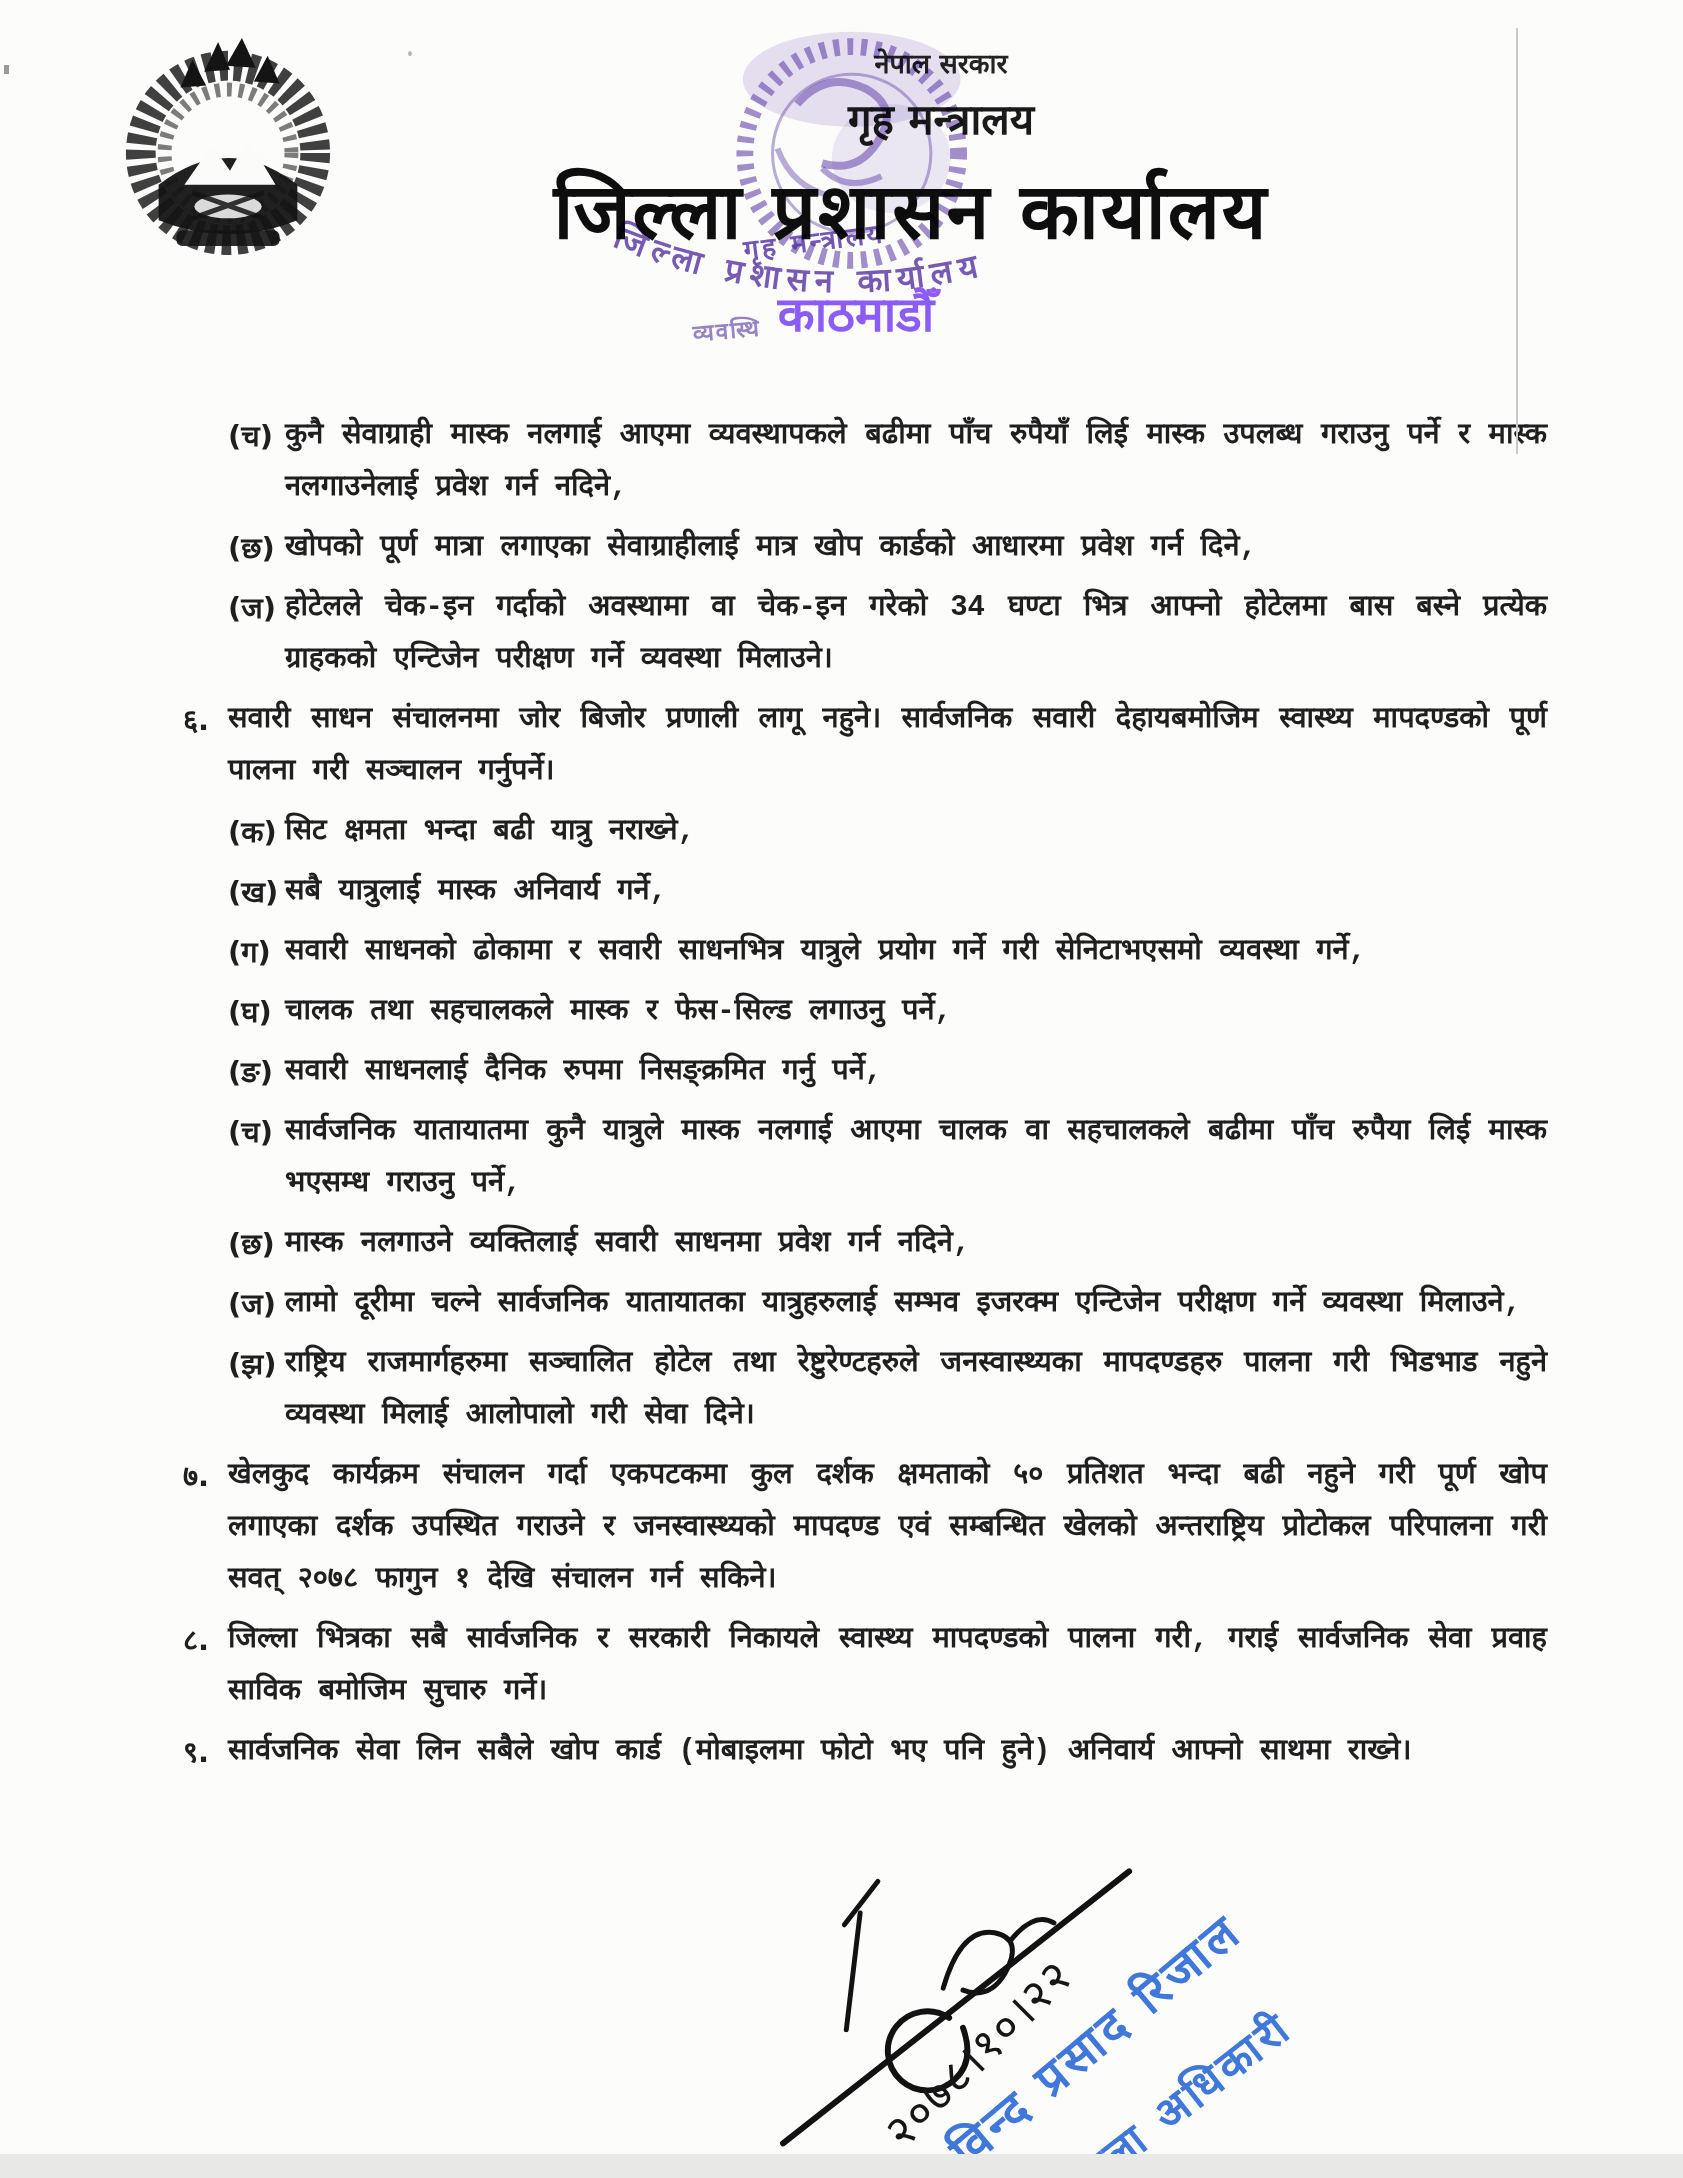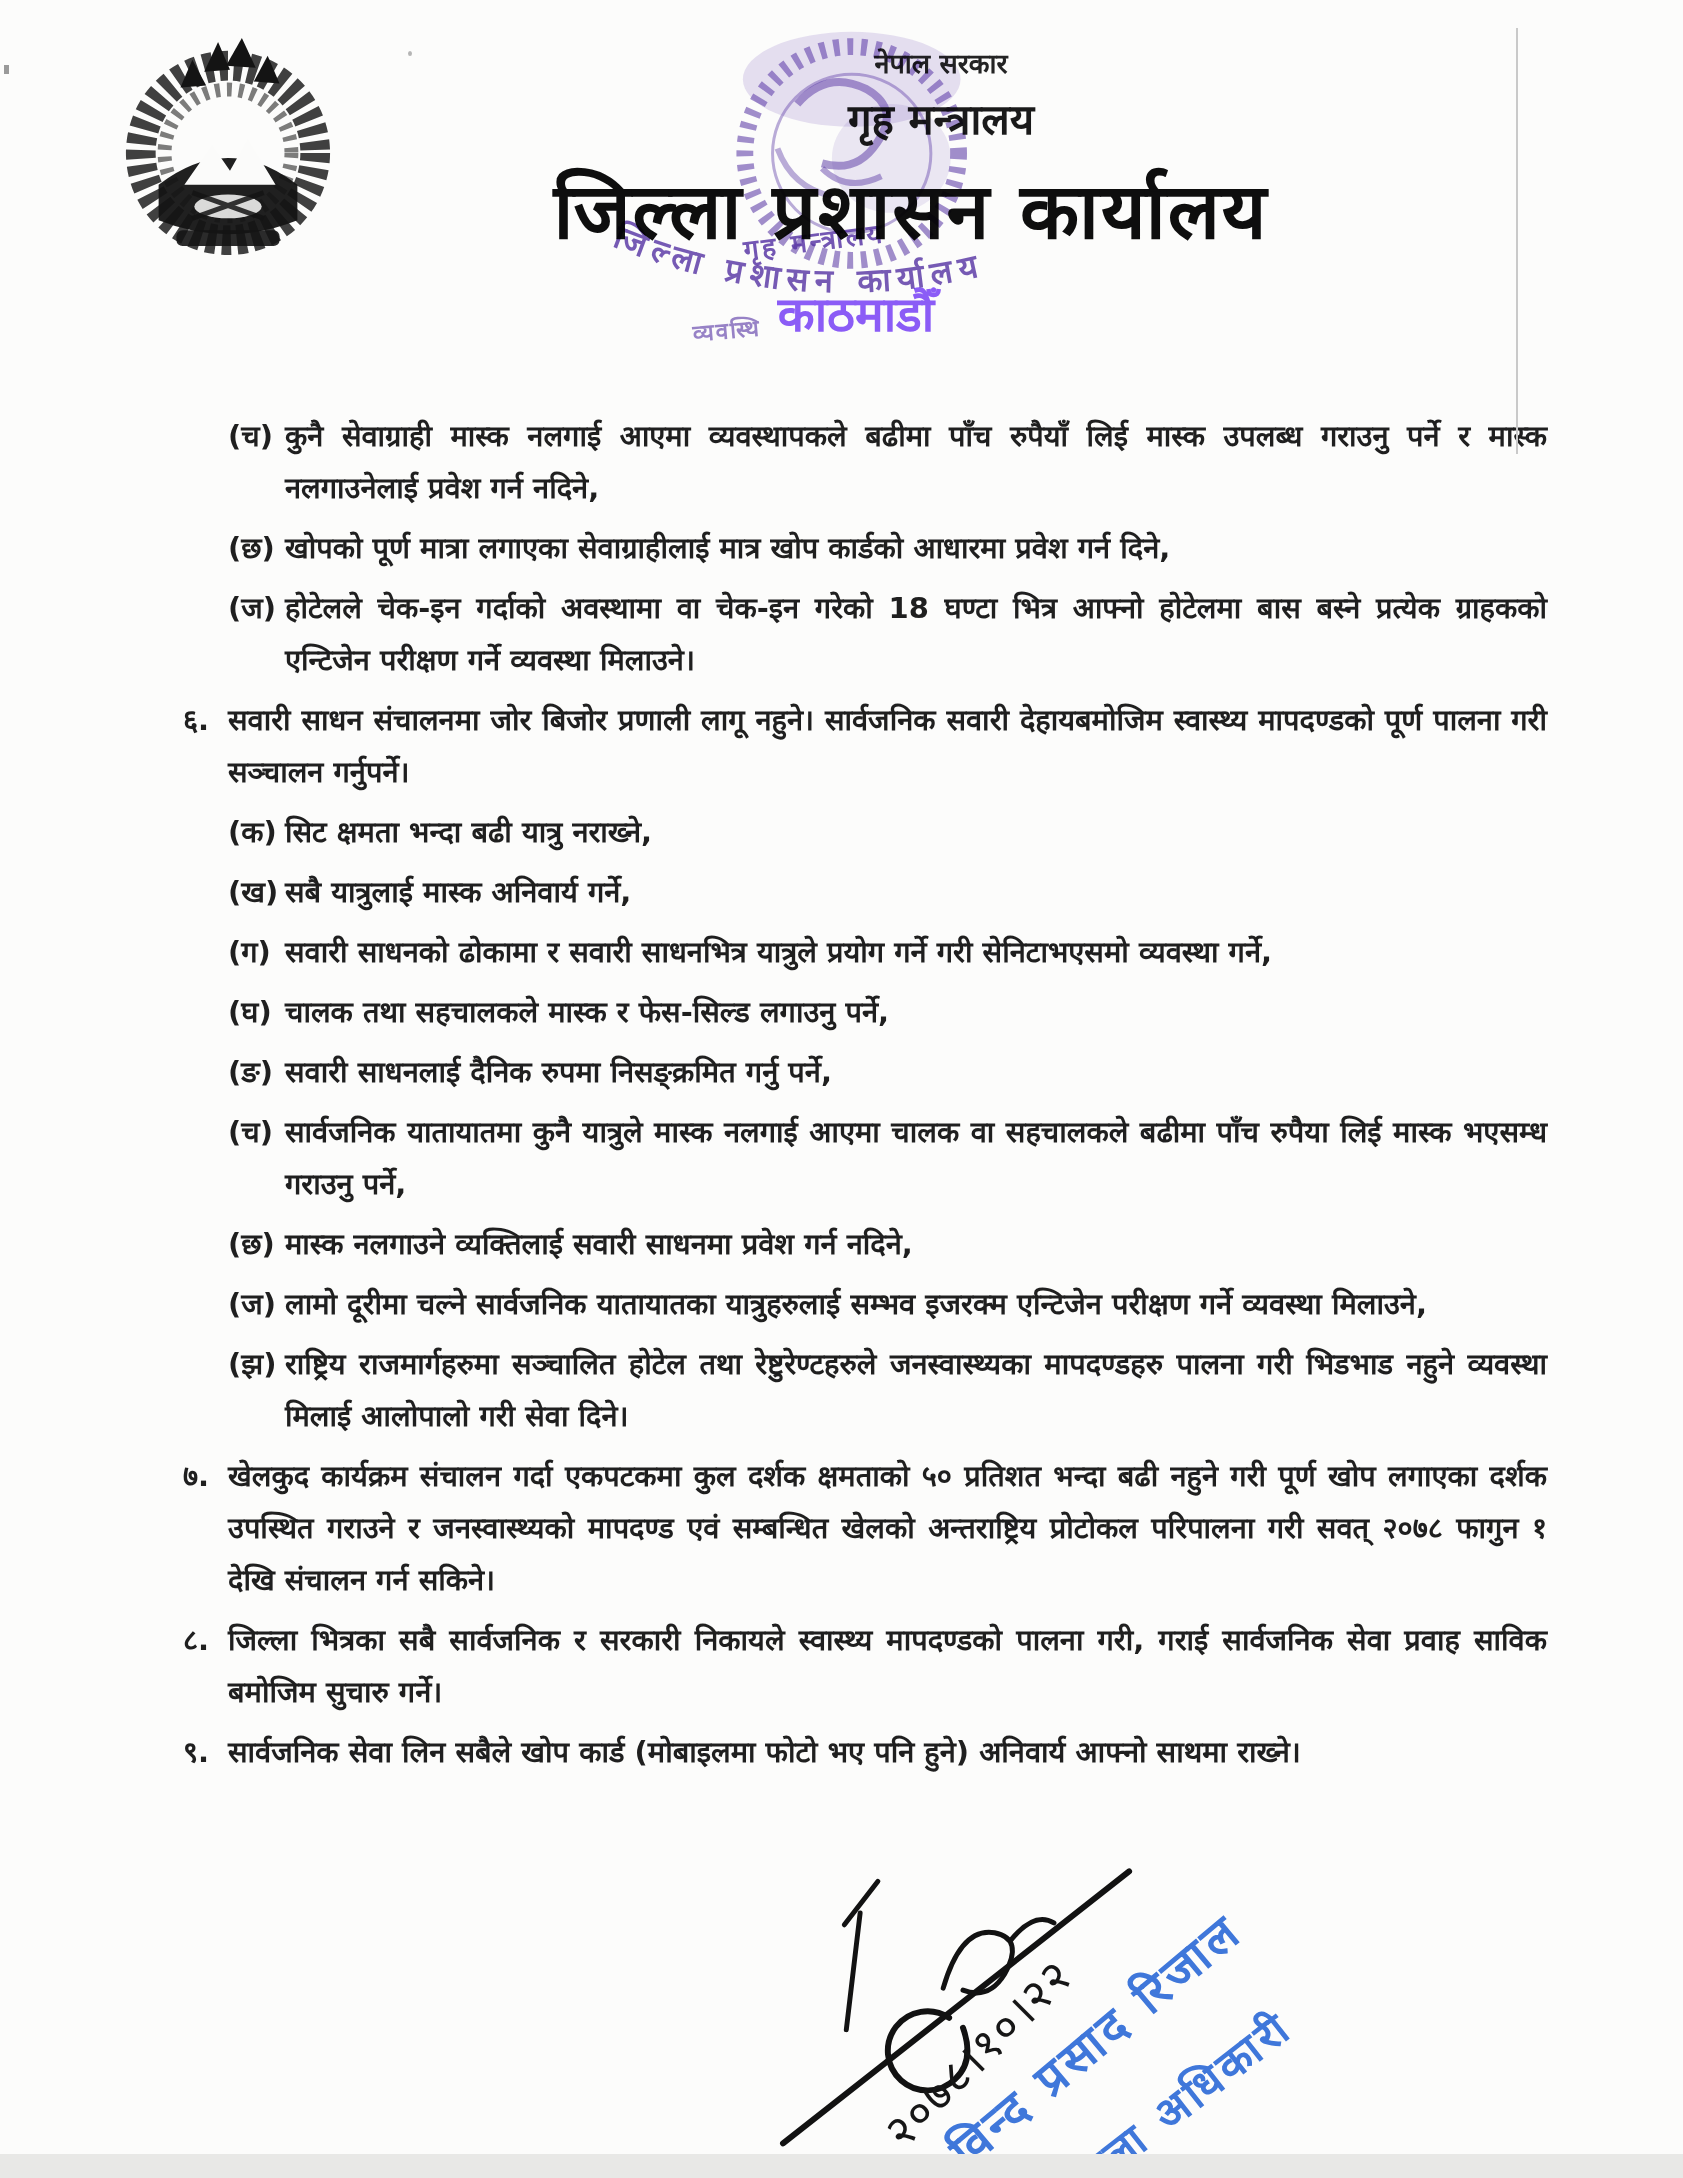--- a/index.html
+++ b/index.html
@@ -25,21 +25,21 @@
   
   .doc-body{
     position:absolute; left:183px; top:410px; width:1364px;
     font-size:29px; line-height:52px; font-weight:600; color:#1f1f1f;
   }
   .row{display:flex; margin-bottom:8px;}
   .row.main{margin-top:6px;}
   .row.sub{padding-left:45px;}
   .row .lbl{flex:0 0 57px; white-space:nowrap;}
   .row.main .lbl{flex:0 0 45px;}
-  .row .txt{flex:1; text-align:justify;}
+  .row .txt{flex:1; text-align:justify;font-family:Liberation Mono, monospace;}
   
   .scanline-bottom{position:absolute; left:0; top:2166px; width:1683px; height:3px;
     background:#4a4a4a; opacity:.85;}
   .scanline-right{position:absolute; left:1516px; top:28px; width:2px; height:426px;
     background:#c9c9c9;}
   .speck1{position:absolute; left:4px; top:65px; width:5px; height:9px; background:#9a9a9a;}
   .speck2{position:absolute; left:408px; top:51px; width:4px; height:5px; background:#b5b5b5; border-radius:50%;}
 </style>
 </head>
 <body>
@@ -98,21 +98,21 @@
       <div class="row sub">
         <span class="lbl">(च)</span>
         <div class="txt">कुनै सेवाग्राही मास्क नलगाई आएमा व्यवस्थापकले बढीमा पाँच रुपैयाँ लिई मास्क उपलब्ध गराउनु पर्ने र मास्क नलगाउनेलाई प्रवेश गर्न नदिने,</div>
       </div>
       <div class="row sub">
         <span class="lbl">(छ)</span>
         <div class="txt">खोपको पूर्ण मात्रा लगाएका सेवाग्राहीलाई मात्र खोप कार्डको आधारमा प्रवेश गर्न दिने,</div>
       </div>
       <div class="row sub">
         <span class="lbl">(ज)</span>
-        <div class="txt">होटेलले चेक-इन गर्दाको अवस्थामा वा चेक-इन गरेको 18 घण्टा भित्र आफ्नो होटेलमा बास बस्ने प्रत्येक ग्राहकको एन्टिजेन परीक्षण गर्ने व्यवस्था मिलाउने।</div>
+        <div class="txt">होटेलले चेक-इन गर्दाको अवस्थामा वा चेक-इन गरेको 34 घण्टा भित्र आफ्नो होटेलमा बास बस्ने प्रत्येक ग्राहकको एन्टिजेन परीक्षण गर्ने व्यवस्था मिलाउने।</div>
       </div>
       <div class="row main">
         <span class="lbl">६.</span>
         <div class="txt">सवारी साधन संचालनमा जोर बिजोर प्रणाली लागू नहुने।  सार्वजनिक सवारी देहायबमोजिम स्वास्थ्य मापदण्डको पूर्ण पालना गरी सञ्चालन गर्नुपर्ने।</div>
       </div>
       <div class="row sub">
         <span class="lbl">(क)</span>
         <div class="txt">सिट क्षमता भन्दा बढी यात्रु नराख्ने,</div>
       </div>
       <div class="row sub">

